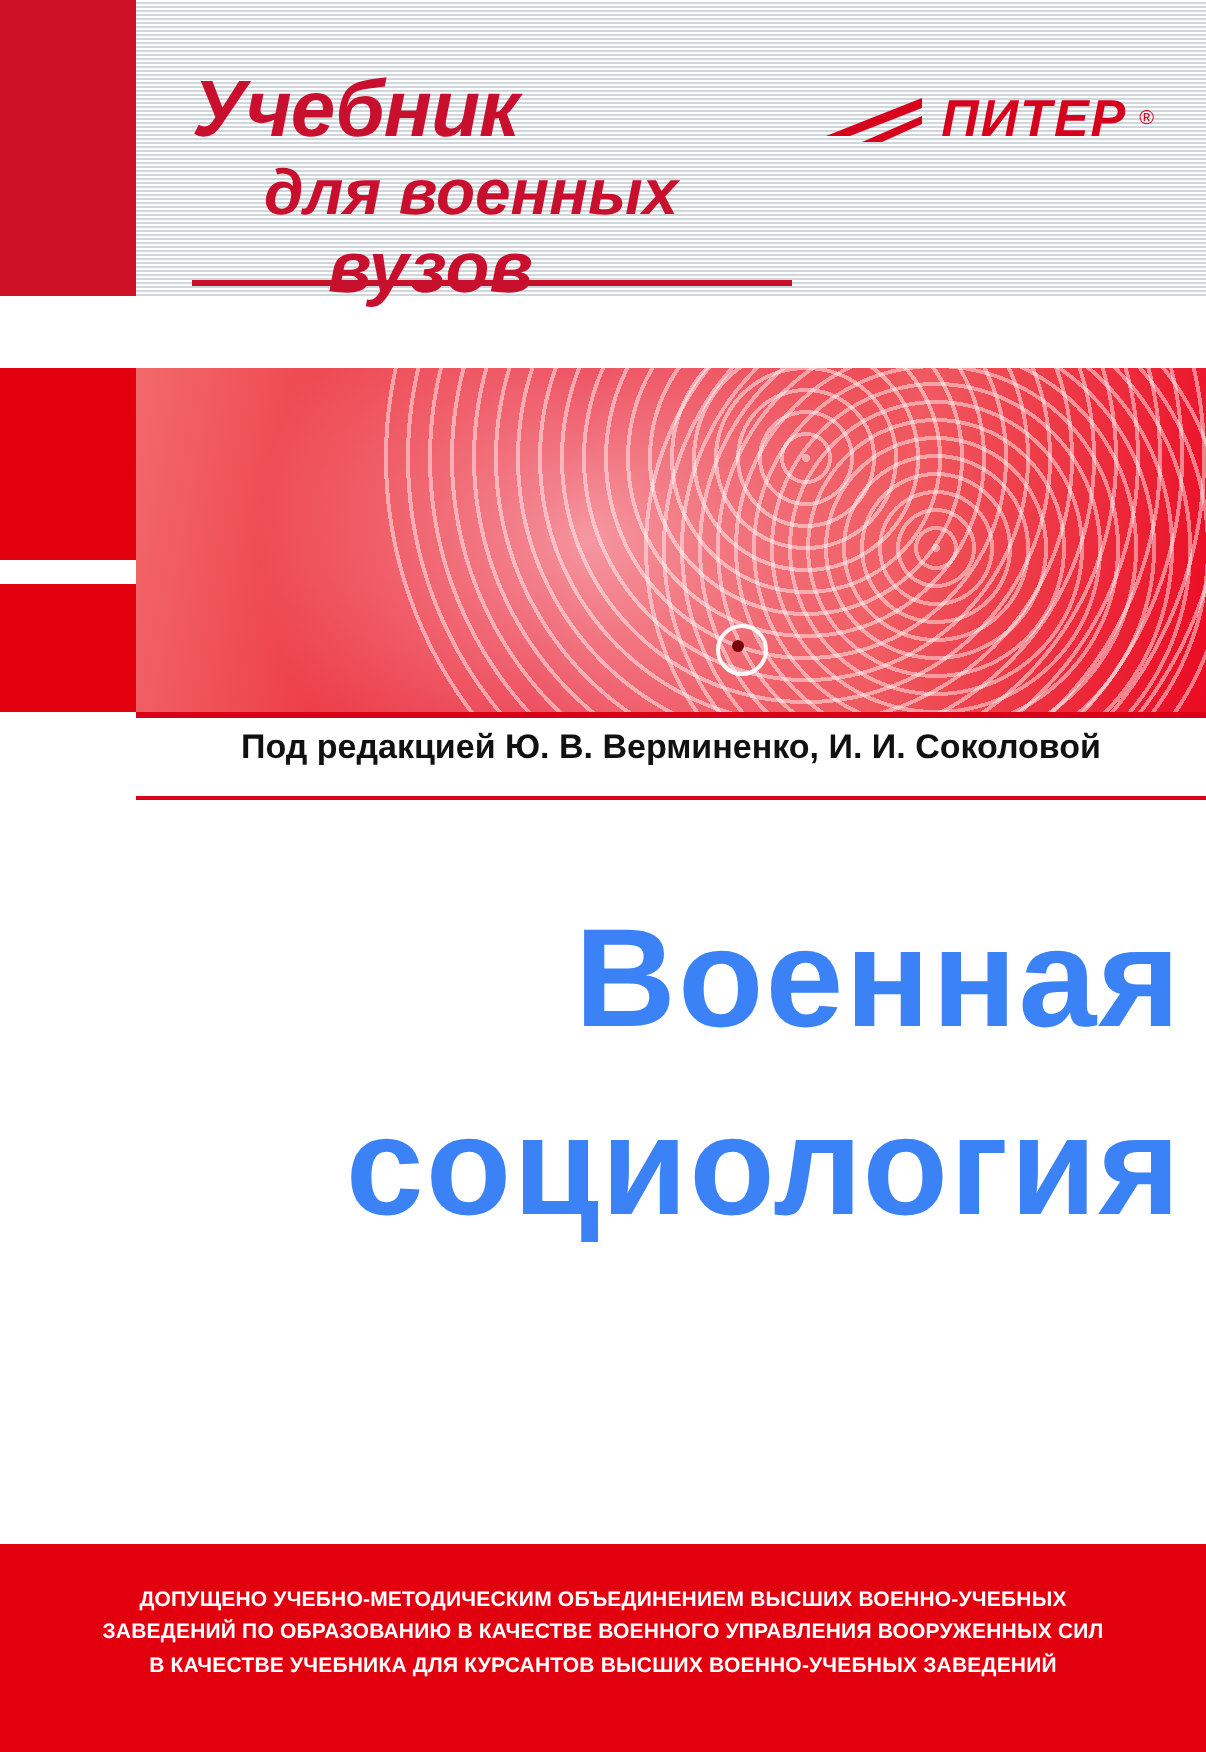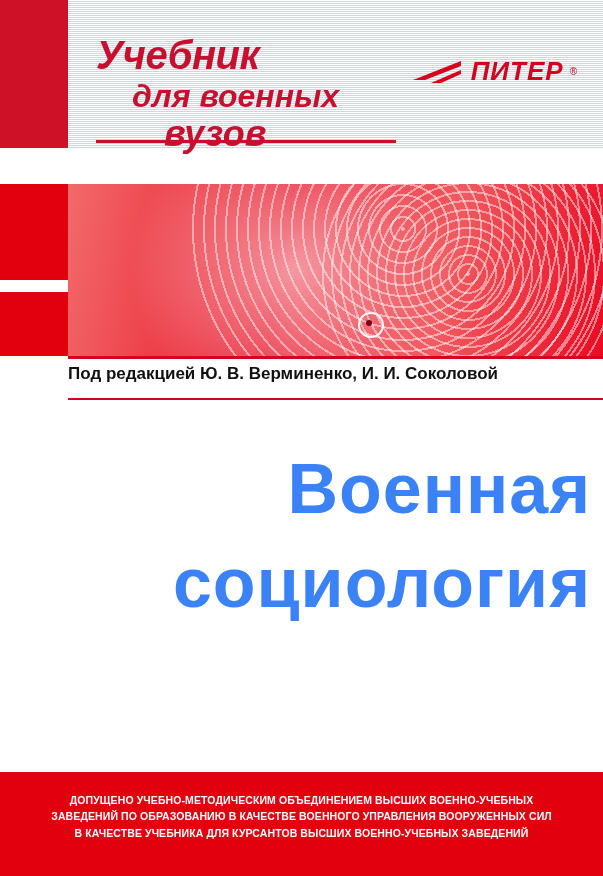--- a/index.html
+++ b/index.html
@@ -97,21 +97,21 @@
     top: 140px;
     width: 300px;
     height: 3px;
     background: #c8102e;
   }
 
   
   .publisher {
     position: absolute;
     right: 26px;
-    top: 56px;
+    top: 44px;
     display: flex;
     align-items: center;
     gap: 6px;
   }
   .publisher-mark {
     width: 54px;
     height: 26px;
     position: relative;
   }
   .publisher-name {
@@ -211,20 +211,21 @@
     height: 3px;
     background: #d8001a;
   }
 
   
   .editors {
     position: absolute;
     left: 68px;
     top: 364px;
     width: 535px;
+    text-align: center;
     font-size: 17px;
     font-weight: bold;
     color: #111111;
   }
   .editors-rule {
     position: absolute;
     left: 68px;
     top: 398px;
     width: 535px;
     height: 2px;

